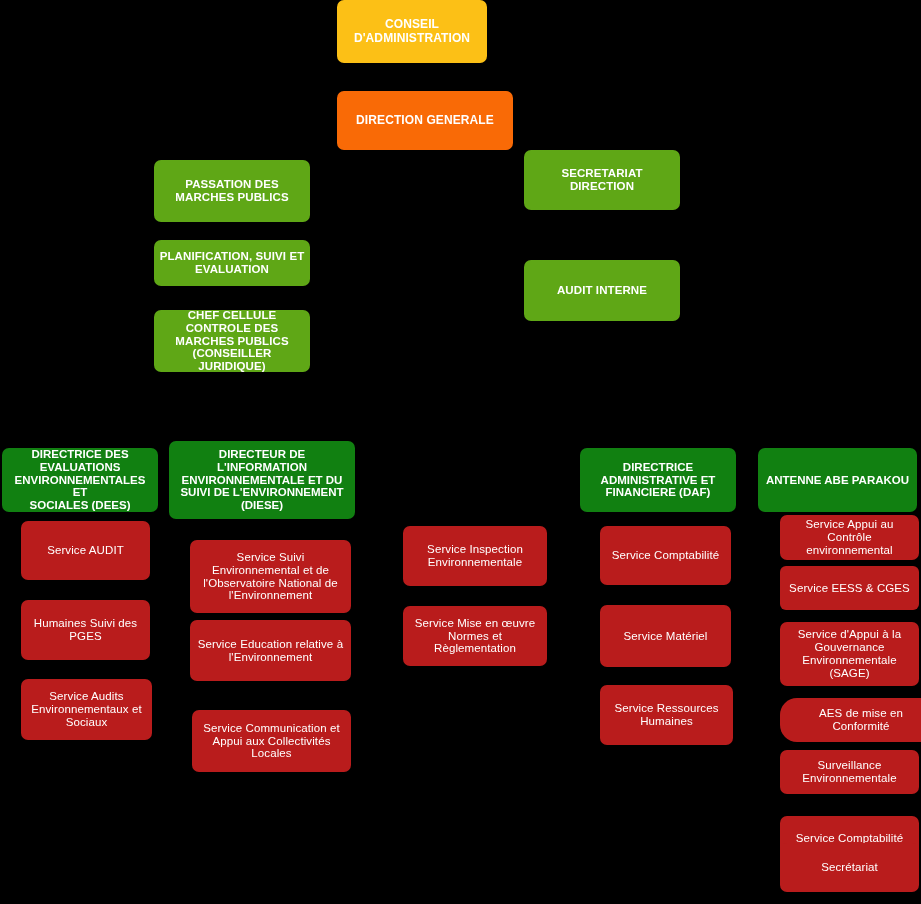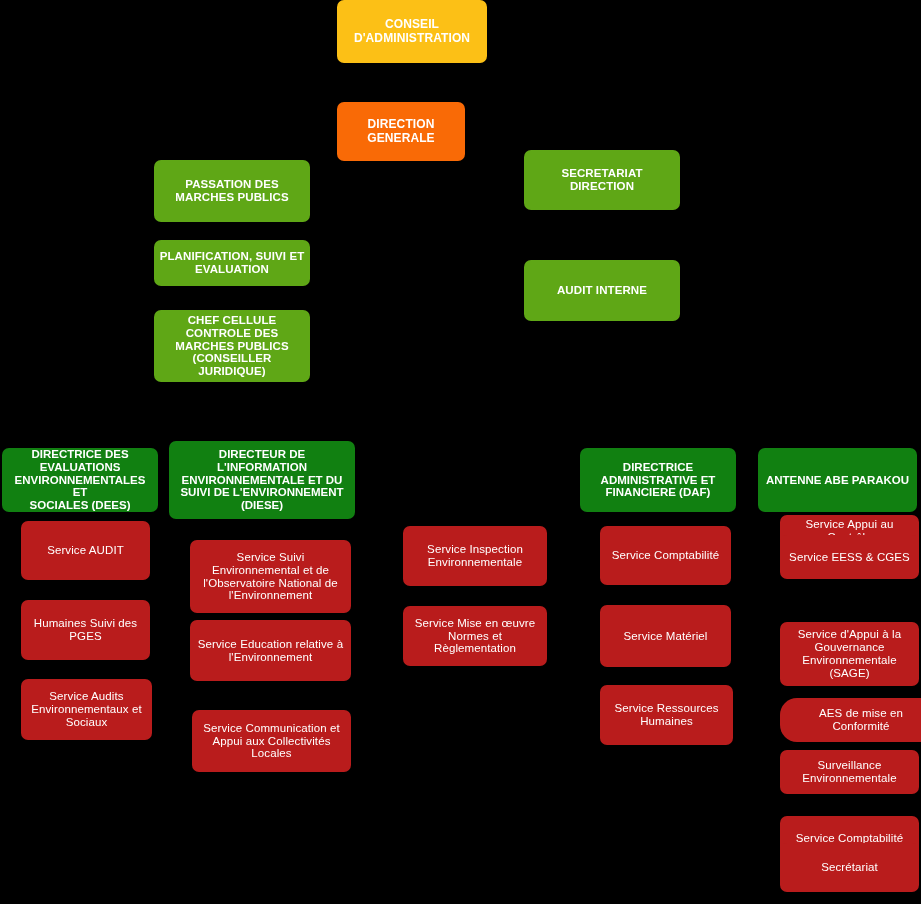--- a/index.html
+++ b/index.html
@@ -40,26 +40,26 @@
   .lvl-staff { font-size: 11.5px; font-weight: bold; letter-spacing: .1px; }
   .lvl-dir   { font-size: 11.5px; font-weight: bold; letter-spacing: 0; }
   .lvl-svc   { font-size: 11.5px; font-weight: normal; letter-spacing: .1px; }
 </style>
 </head>
 <body>
 
 <div id="org-chart">
     <div class="node amber lvl-top" style="left: 337px; top: 0px; width: 150px; height: 63px;">CONSEIL
 D'ADMINISTRATION</div>
-    <div class="node orange lvl-dg" style="left: 337px; top: 102px; width: 128px; height: 59px;">DIRECTION GENERALE</div>
+    <div class="node orange lvl-dg" style="left: 337px; top: 91px; width: 176px; height: 59px;">DIRECTION GENERALE</div>
     <div class="node green lvl-staff" style="left: 154px; top: 160px; width: 156px; height: 62px;">PASSATION DES
 MARCHES PUBLICS</div>
     <div class="node green lvl-staff" style="left: 154px; top: 240px; width: 156px; height: 46px;">PLANIFICATION, SUIVI ET
 EVALUATION</div>
-    <div class="node green lvl-staff" style="left: 154px; top: 310px; width: 156px; height: 72px;">CHEF CELLULE
+    <div class="node green lvl-staff" style="left: 154px; top: 310px; width: 156px; height: 62px;">CHEF CELLULE
 CONTROLE DES
 MARCHES PUBLICS
 (CONSEILLER JURIDIQUE)</div>
     <div class="node green lvl-staff" style="left: 524px; top: 150px; width: 156px; height: 60px;">SECRETARIAT DIRECTION</div>
     <div class="node green lvl-staff" style="left: 524px; top: 260px; width: 156px; height: 61px;">AUDIT INTERNE</div>
     <div class="node dgreen lvl-dir" style="left: 2px; top: 448px; width: 156px; height: 64px;">DIRECTRICE DES
 EVALUATIONS
 ENVIRONNEMENTALES ET
 SOCIALES (DEES)</div>
     <div class="node olive lvl-svc" style="left: 21px; top: 521px; width: 129px; height: 59px;">Service AUDIT</div>
@@ -90,21 +90,21 @@
 ADMINISTRATIVE ET
 FINANCIERE (DAF)</div>
     <div class="node olive lvl-svc" style="left: 600px; top: 526px; width: 131px; height: 59px;">Service Comptabilité</div>
     <div class="node olive lvl-svc" style="left: 600px; top: 605px; width: 131px; height: 62px;">Service Matériel</div>
     <div class="node olive lvl-svc" style="left: 600px; top: 685px; width: 133px; height: 60px;">Service Ressources
 Humaines</div>
     <div class="node dgreen lvl-dir" style="left: 758px; top: 448px; width: 159px; height: 64px;">ANTENNE ABE PARAKOU</div>
     <div class="node olive lvl-svc" style="left: 780px; top: 515px; width: 139px; height: 45px;">Service Appui au
 Contrôle
 environnemental</div>
-    <div class="node olive lvl-svc" style="left: 780px; top: 535px; width: 139px; height: 44px;">Service EESS &amp; CGES</div>
+    <div class="node olive lvl-svc" style="left: 780px; top: 566px; width: 139px; height: 44px; border-radius: 6px;">Service EESS &amp; CGES</div>
     <div class="node olive lvl-svc" style="left: 780px; top: 622px; width: 139px; height: 64px;">Service d'Appui à la
 Gouvernance
 Environnementale
 (SAGE)</div>
     <div class="node olive lvl-svc" style="left: 780px; top: 698px; width: 162px; height: 44px; border-radius: 17px;">AES de mise en
 Conformité</div>
     <div class="node olive lvl-svc" style="left: 780px; top: 750px; width: 139px; height: 44px;">Surveillance
 Environnementale</div>
     <div class="node olive lvl-svc" style="left: 780px; top: 816px; width: 139px; height: 45px;">Service Comptabilité</div>
     <div class="node olive lvl-svc" style="left: 780px; top: 843px; width: 139px; height: 49px;">Secrétariat</div>

